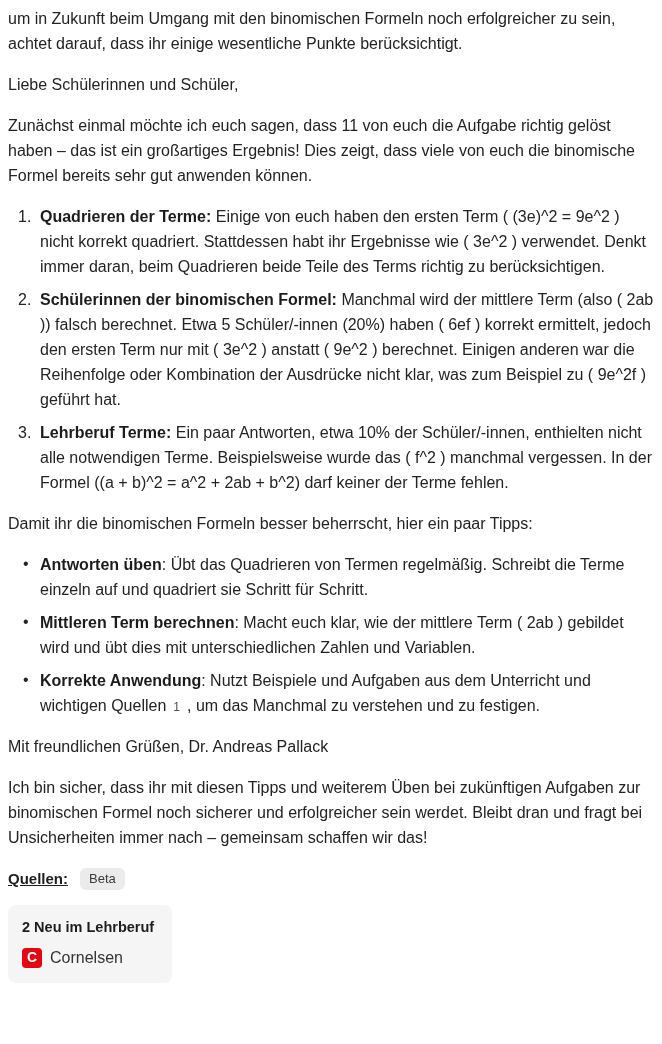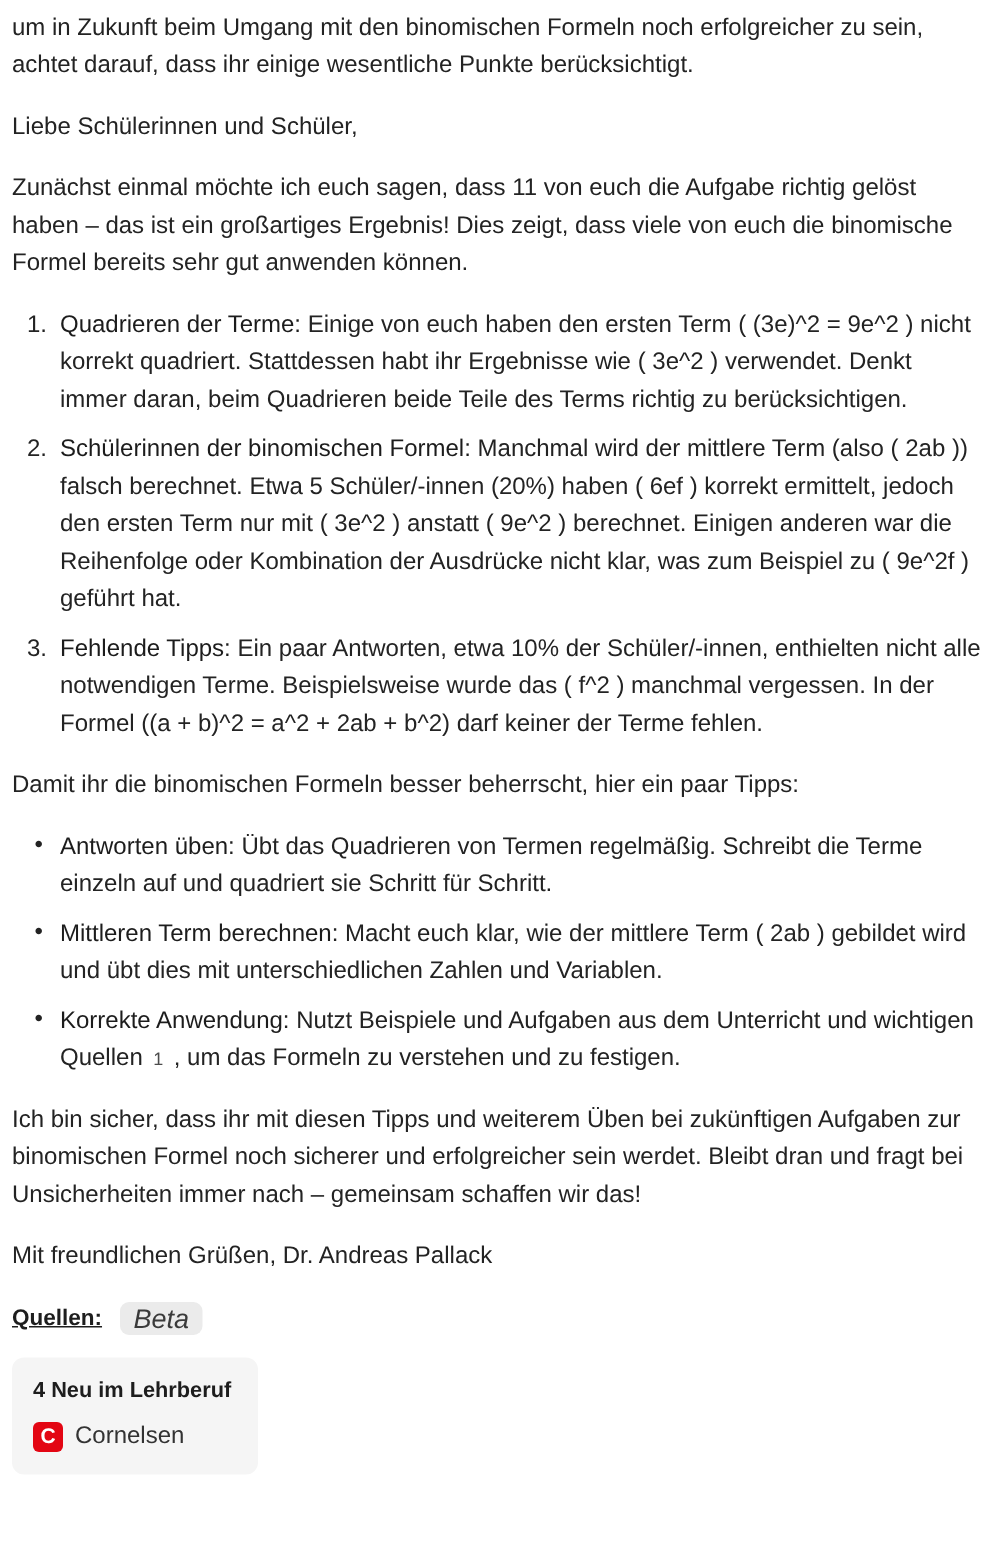--- a/index.html
+++ b/index.html
@@ -9,21 +9,21 @@
     height: 1044px;
     overflow: hidden;
     font-family: "Liberation Sans", sans-serif;
     font-size: 16px;
     line-height: 25px;
     color: #232323;
     padding: 6px 8px 0 8px;
     -webkit-font-smoothing: antialiased;
   }
   p { margin: 0 0 16px 0; }
-  strong { font-weight: normal; color: #1c1c1c; text-align: right; }
+  strong { font-weight: bold; color: #1c1c1c; text-align: right; }
   .list { margin: 0 0 16px 0; list-style: none; }
   .oli, .bli { position: relative; padding-left: 32px; margin-bottom: 8px; }
   .oli .marker { position: absolute; left: 10px; top: 0; }
   .bli .marker { position: absolute; left: 15px; top: -1px; }
   .citation {
     display: inline-block;
     font-size: 12px;
     line-height: 16px;
     color: #4c4c4c;
     padding: 0 2px;
@@ -36,24 +36,23 @@
     display: flex;
     align-items: center;
     gap: 12px;
     margin: 6px 0 14px 0;
   }
   .sources-label { font-weight: bold; font-size: 15px; color: #1e1e1e; text-decoration: underline; }
   .beta-badge {
     background: #ebebeb;
     border-radius: 6px;
     padding: 3px 9px;
-    font-size: 18px;
+    font-size: 13px;
     line-height: 16px;
     color: #3a3a3a;
-    font-style: italic;
   }
   .source-card {
     display: inline-block;
     background: #f5f5f5;
     border-radius: 8px;
     padding: 13px 18px 13px 14px;
     min-width: 158px;
     cursor: pointer;
   }
   .card-title {
@@ -95,51 +94,51 @@
     <li class="oli">
       <span class="marker">1.</span>
       <strong>Quadrieren der Terme:</strong><span> Einige von euch haben den ersten Term ( (3e)^2 = 9e^2 ) nicht korrekt quadriert. Stattdessen habt ihr Ergebnisse wie ( 3e^2 ) verwendet. Denkt immer daran, beim Quadrieren beide Teile des Terms richtig zu berücksichtigen.</span>
     </li>
     <li class="oli">
       <span class="marker">2.</span>
       <strong>Schülerinnen der binomischen Formel:</strong><span> Manchmal wird der mittlere Term (also ( 2ab )) falsch berechnet. Etwa 5 Schüler/-innen (20%) haben ( 6ef ) korrekt ermittelt, jedoch den ersten Term nur mit ( 3e^2 ) anstatt ( 9e^2 ) berechnet. Einigen anderen war die Reihenfolge oder Kombination der Ausdrücke nicht klar, was zum Beispiel zu ( 9e^2f ) geführt hat.</span>
     </li>
     <li class="oli">
       <span class="marker">3.</span>
-      <strong>Fehlende Tipps:</strong><span> Ein paar Antworten, etwa 10% der Schüler/-innen, enthielten nicht alle notwendigen Terme. Beispielsweise wurde das ( f^2 ) manchmal vergessen. In der Formel ((a + b)^2 = a^2 + 2ab + b^2) darf keiner der Terme fehlen.</span>
+      <strong>Lehrberuf Terme:</strong><span> Ein paar Antworten, etwa 10% der Schüler/-innen, enthielten nicht alle notwendigen Terme. Beispielsweise wurde das ( f^2 ) manchmal vergessen. In der Formel ((a + b)^2 = a^2 + 2ab + b^2) darf keiner der Terme fehlen.</span>
     </li>
   </ol>
 
   <p>Damit ihr die binomischen Formeln besser beherrscht, hier ein paar Tipps:</p>
 
   <ul class="list">
     <li class="bli">
       <span class="marker">•</span>
       <strong>Antworten üben</strong><span>: Übt das Quadrieren von Termen regelmäßig. Schreibt die Terme einzeln auf und quadriert sie Schritt für Schritt.</span>
     </li>
     <li class="bli">
       <span class="marker">•</span>
       <strong>Mittleren Term berechnen</strong><span>: Macht euch klar, wie der mittlere Term ( 2ab ) gebildet wird und übt dies mit unterschiedlichen Zahlen und Variablen.</span>
     </li>
     <li class="bli">
       <span class="marker">•</span>
-      <strong>Korrekte Anwendung</strong><span>: Nutzt Beispiele und Aufgaben aus dem Unterricht und wichtigen Quellen</span><span class="citation">1</span><span>, um das Formeln zu verstehen und zu festigen.</span>
+      <strong>Korrekte Anwendung</strong><span>: Nutzt Beispiele und Aufgaben aus dem Unterricht und wichtigen Quellen</span><span class="citation">1</span><span>, um das Manchmal zu verstehen und zu festigen.</span>
     </li>
   </ul>
 
+  <p>Mit freundlichen Grüßen, Dr. Andreas Pallack</p>
+
   <p>Ich bin sicher, dass ihr mit diesen Tipps und weiterem Üben bei zukünftigen Aufgaben zur binomischen Formel noch sicherer und erfolgreicher sein werdet. Bleibt dran und fragt bei Unsicherheiten immer nach – gemeinsam schaffen wir das!</p>
-
-  <p>Mit freundlichen Grüßen, Dr. Andreas Pallack</p>
 
   <div class="sources-row">
     <span class="sources-label">Quellen:</span>
     <span class="beta-badge" style="background: rgb(235, 235, 235);">Beta</span>
   </div>
 
   <div class="source-card" style="background: rgb(245, 245, 245);">
-    <div class="card-title">4 Neu im Lehrberuf</div>
+    <div class="card-title">2 Neu im Lehrberuf</div>
     <div class="card-publisher-row">
       <span class="logo-square" style="background: rgb(227, 6, 19);">C</span>
       <span class="publisher-name">Cornelsen</span>
     </div>
   </div>
 
 </main>
 
 </body></html>

